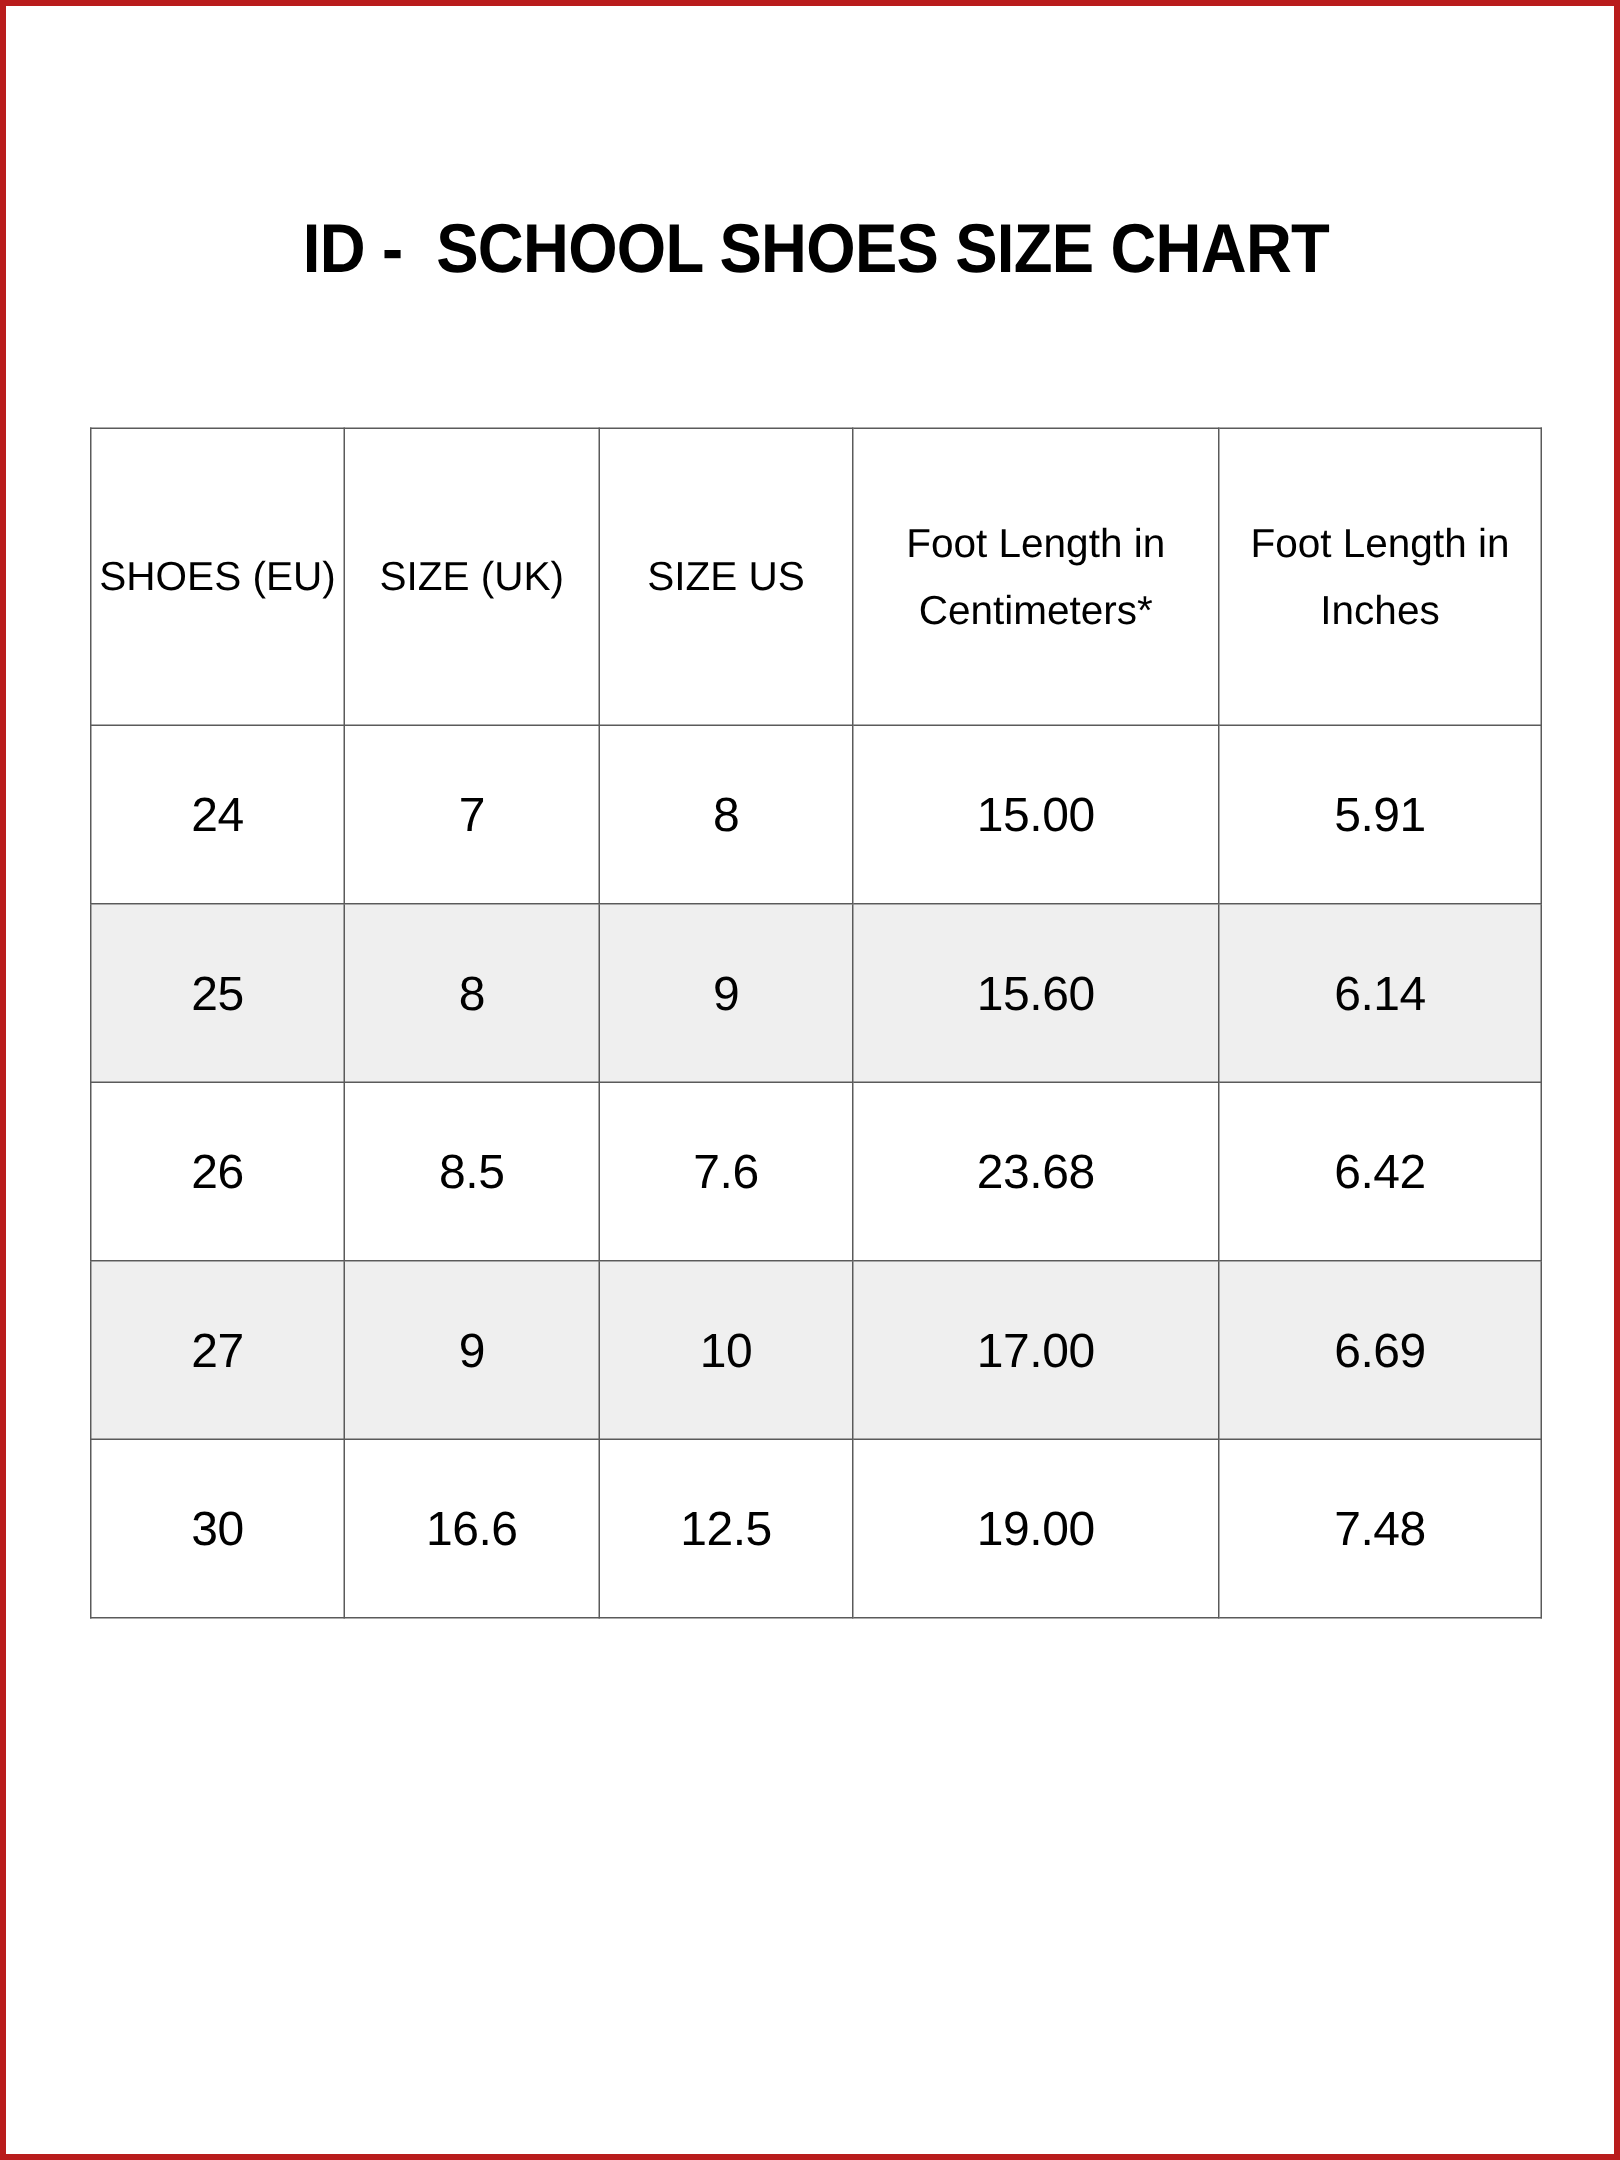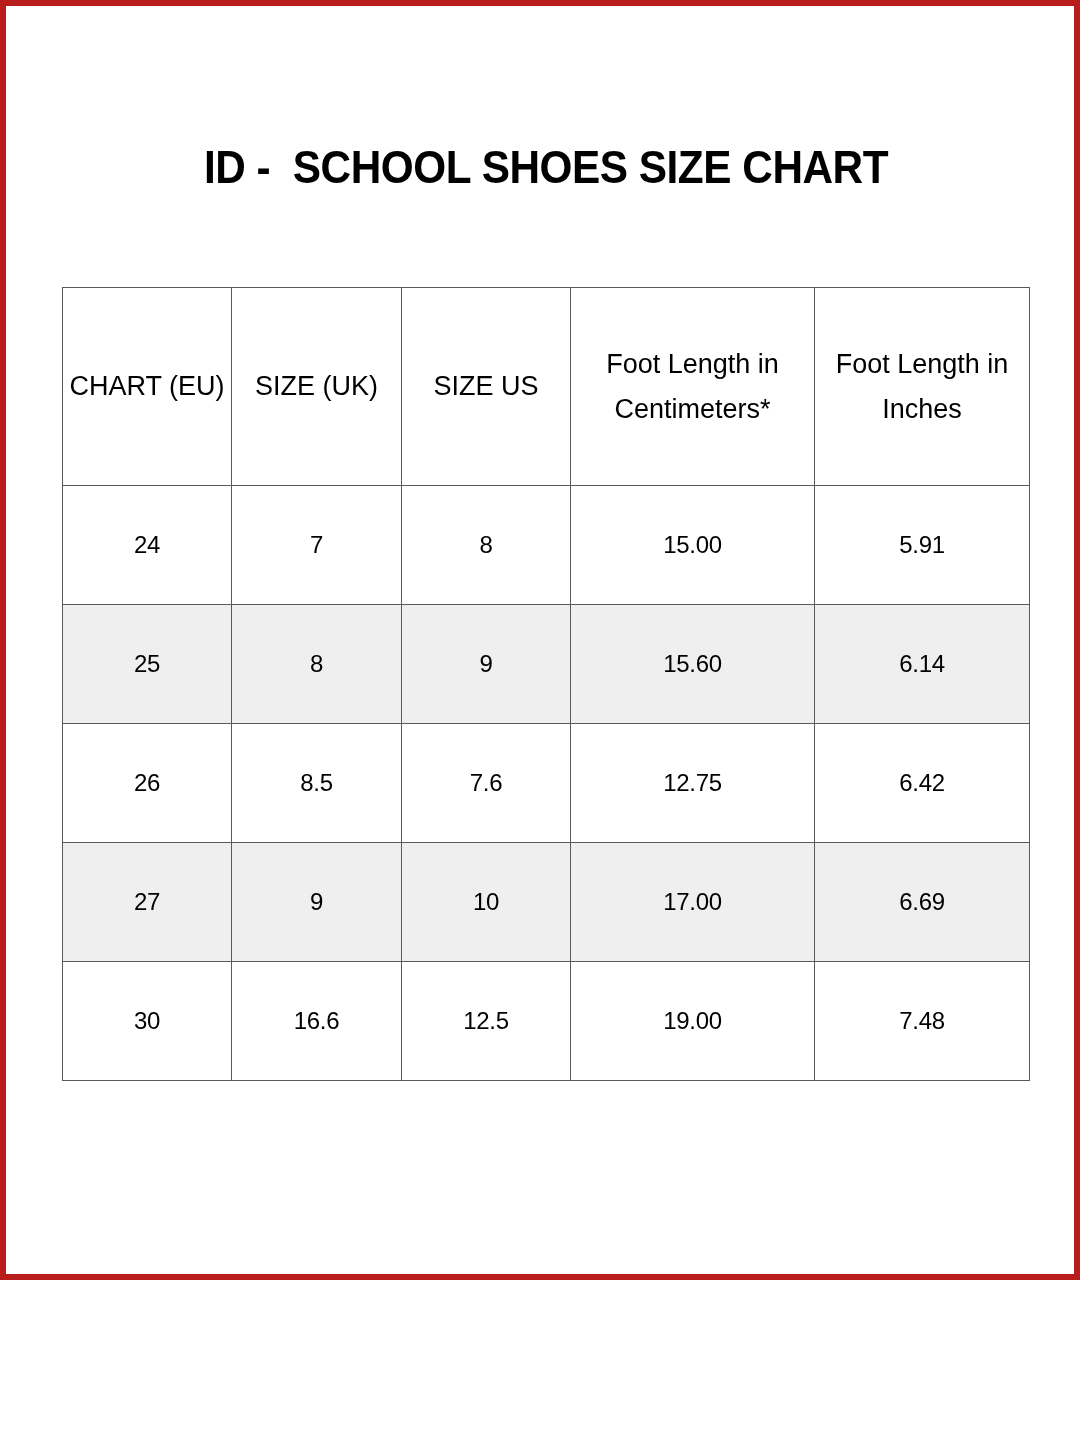--- a/index.html
+++ b/index.html
@@ -3,24 +3,24 @@
 <meta charset="utf-8">
 <style>
   html, body {
     margin: 0;
     padding: 0;
     background: #ffffff;
   }
   .page {
     position: relative;
     width: 1080px;
-    height: 1280px;
+    height: 1440px;
     background: #ffffff;
     box-sizing: border-box;
-    border: 6px solid #b91c1c;
+    border: 4px solid #b91c1c;
     font-family: "Liberation Sans", "DejaVu Sans", sans-serif;
     overflow: hidden;
   }
 
   .chart-title {
     position: absolute;
     left: 0;
     top: 138px;
     width: 1080px;
     text-align: center;
@@ -62,21 +62,21 @@
   .size-table thead th {
     height: 197px;
     font-size: 27px;
     font-weight: normal;
     line-height: 1.65;
     background: #ffffff;
   }
 
   .size-table tbody td {
     height: 118px;
-    font-size: 24px;
+    font-size: 32px;
     font-weight: normal;
     letter-spacing: -0.3px;
     background: #ffffff;
   }
 
   .size-table tbody tr.alt td {
     background: #efefef;
   }
 
   .hdr-line {
@@ -94,21 +94,21 @@
     <colgroup>
       <col class="c1">
         <col class="c2">
         <col class="c3">
         <col class="c4">
         <col class="c5">
     </colgroup>
     <thead>
       <tr>
         <th>
-          <span class="hdr-line">CHART (EU)</span>
+          <span class="hdr-line">SHOES (EU)</span>
         </th>
         <th>
           <span class="hdr-line">SIZE (UK)</span>
         </th>
         <th>
           <span class="hdr-line">SIZE US</span>
         </th>
         <th>
           <span class="hdr-line">Foot Length in</span>
           <span class="hdr-line">Centimeters*</span>
@@ -131,21 +131,21 @@
         <td>25</td>
         <td>8</td>
         <td>9</td>
         <td>15.60</td>
         <td>6.14</td>
       </tr>
       <tr>
         <td>26</td>
         <td>8.5</td>
         <td>7.6</td>
-        <td>12.75</td>
+        <td>23.68</td>
         <td>6.42</td>
       </tr>
       <tr class="alt">
         <td>27</td>
         <td>9</td>
         <td>10</td>
         <td>17.00</td>
         <td>6.69</td>
       </tr>
       <tr>

